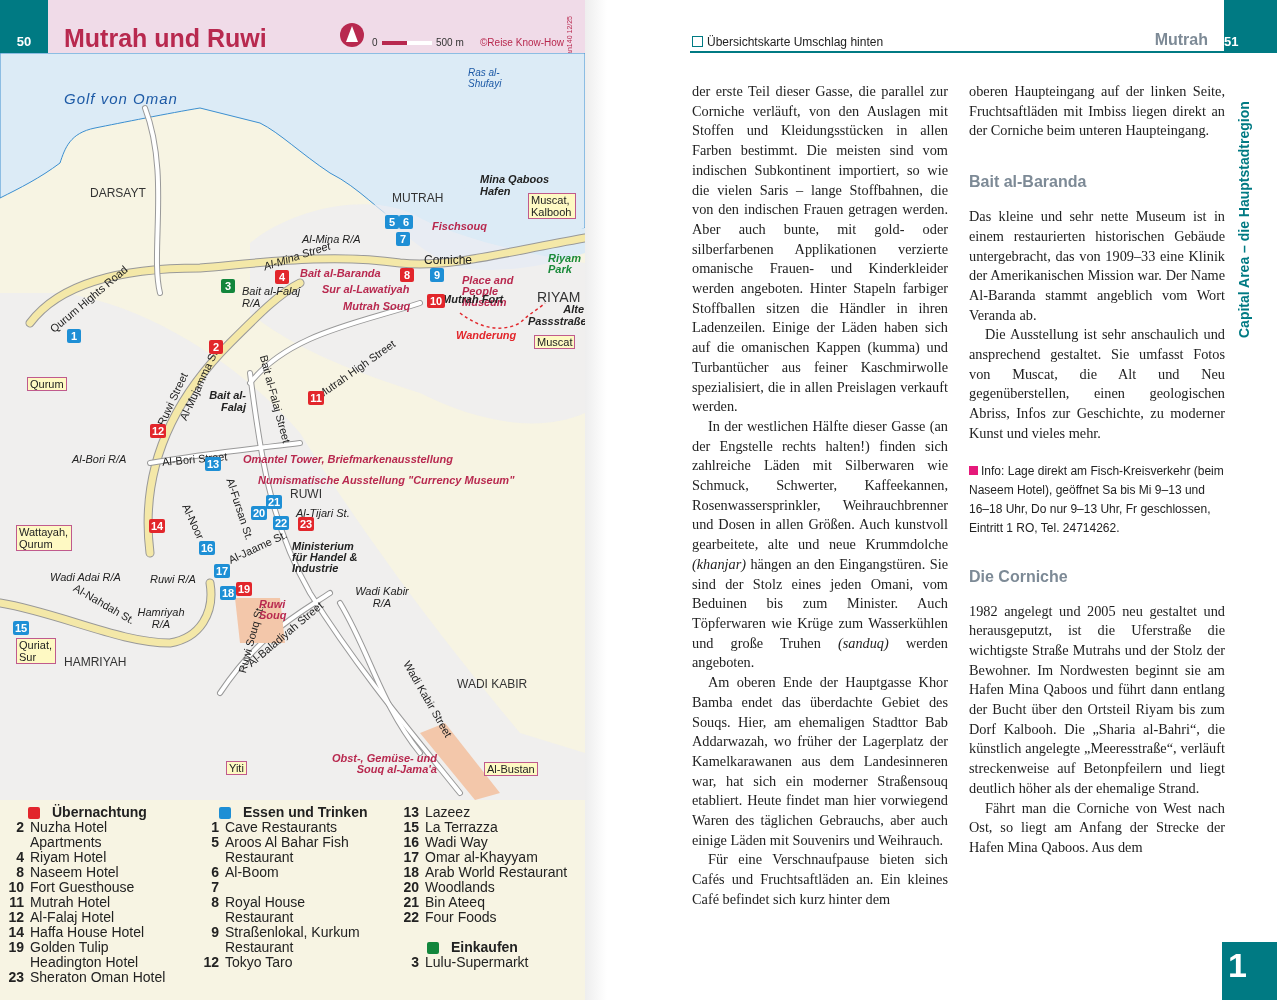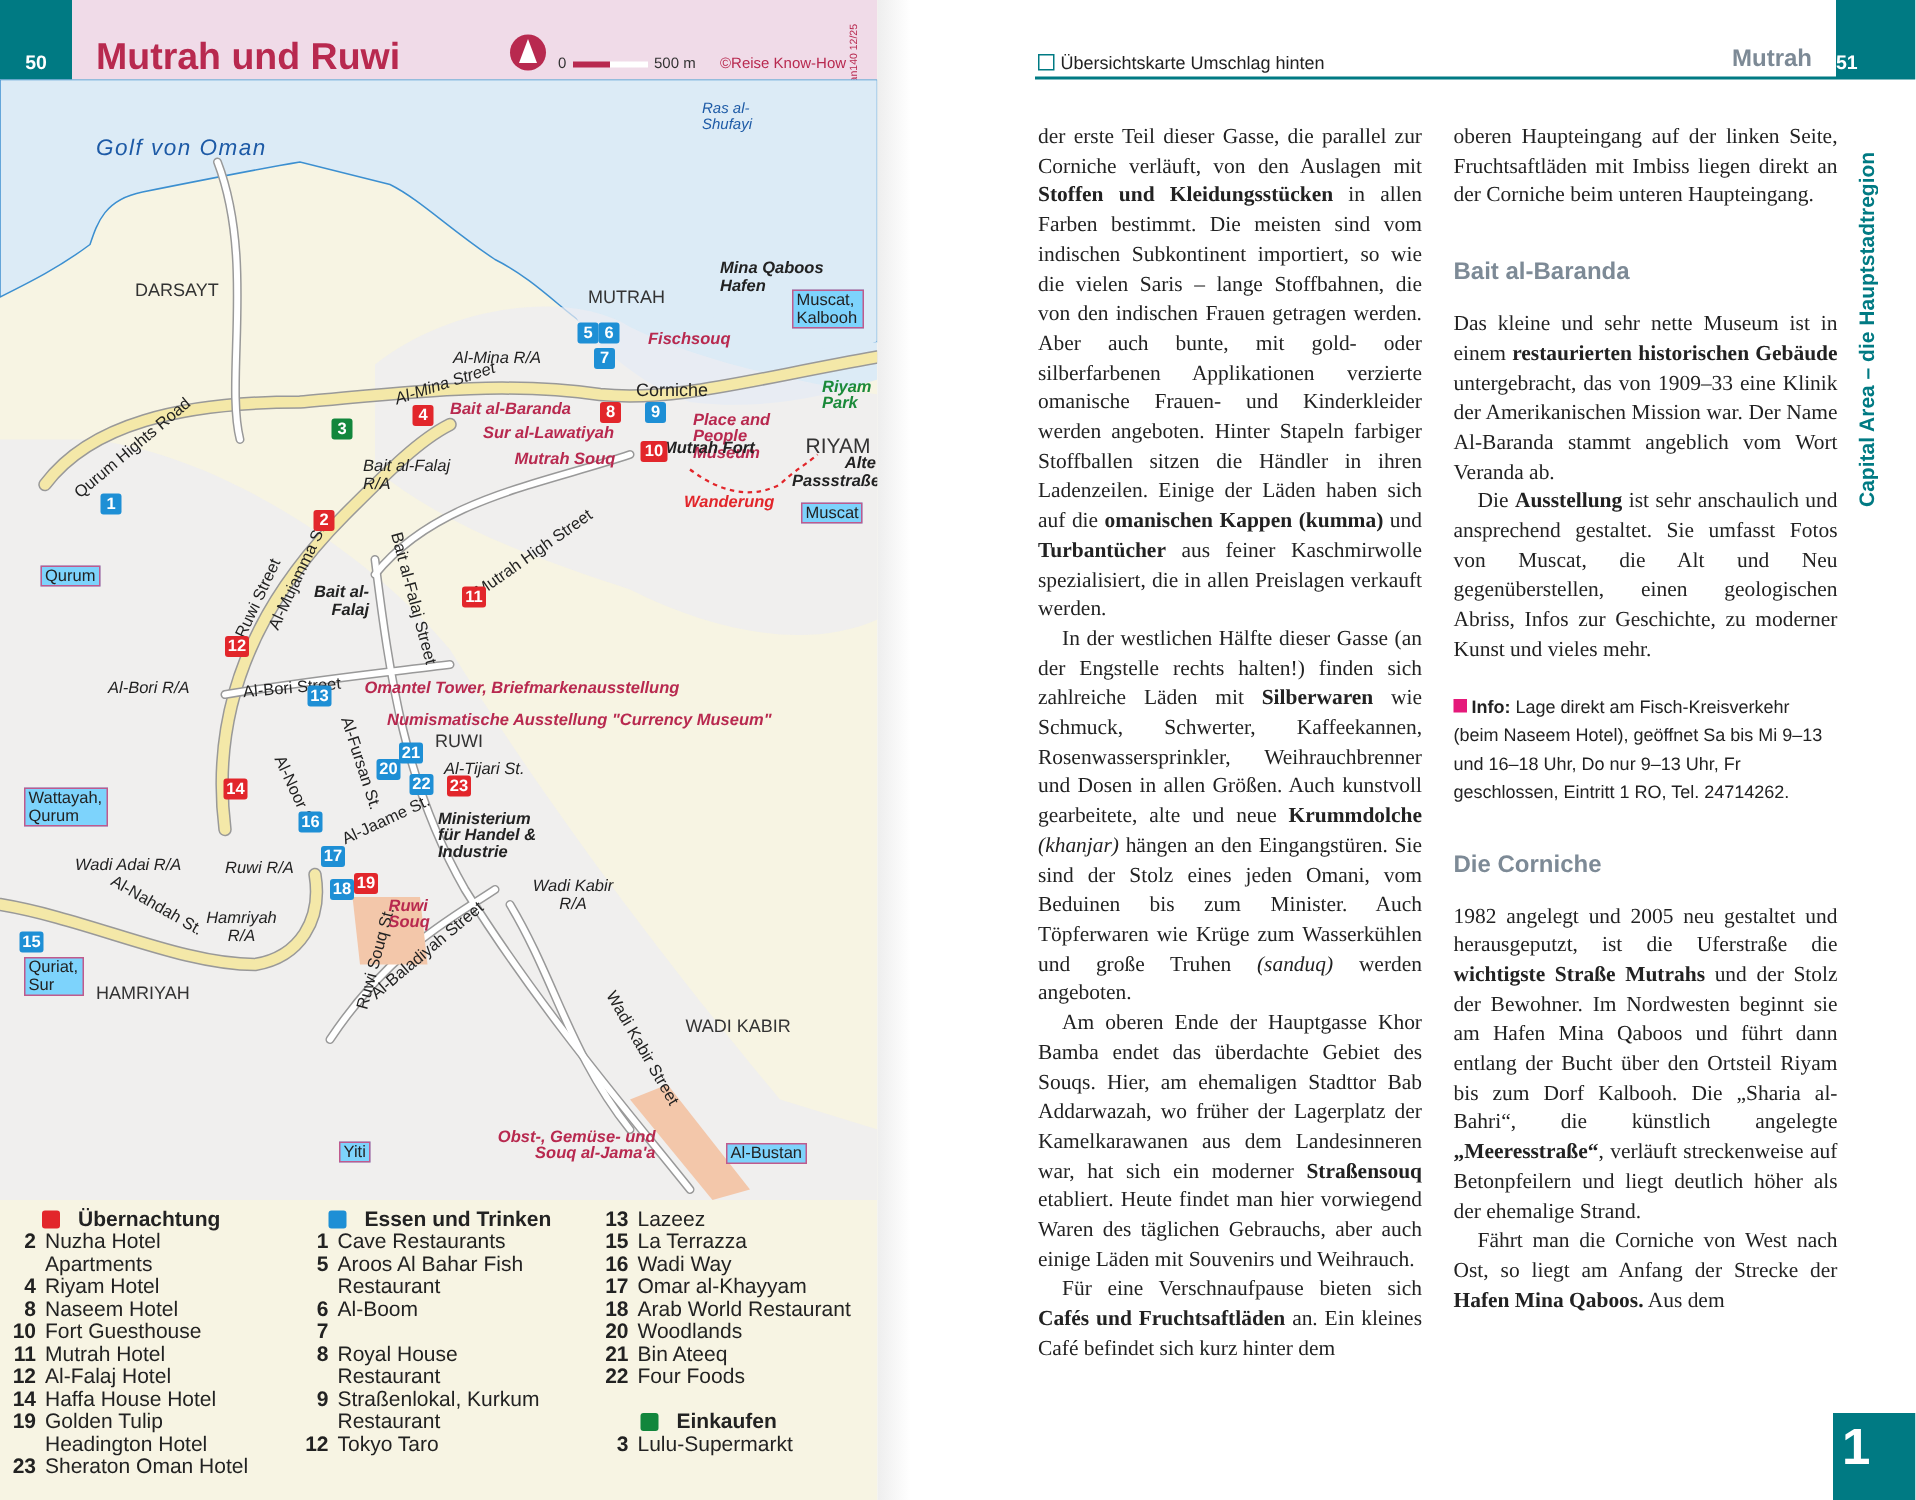--- a/index.html
+++ b/index.html
@@ -18,40 +18,40 @@
 #mapcode{position:absolute;left:566px;top:16px;font:7px "Liberation Sans",sans-serif;color:#b8294f;writing-mode:vertical-rl;transform:rotate(180deg)}
 #map{position:absolute;left:0;top:53px;width:585px;height:747px}
 .lbl{position:absolute;font-family:"Liberation Sans",sans-serif;white-space:nowrap}
 .sea{color:#1d5aa6;font-style:italic}
 .district{color:#333;font-size:12px}
 .poi{color:#b8294f;font-style:italic;font-weight:bold;font-size:11px}
 .place{color:#222;font-style:italic;font-size:11px}
 .placeb{color:#222;font-style:italic;font-weight:bold;font-size:11px}
 .green{color:#1a8a3a;font-style:italic;font-weight:bold;font-size:11px}
 .red{color:#e2262b;font-style:italic;font-weight:bold;font-size:11px}
-.box{position:absolute;background:#7dd3fc;border:1px solid #c05a8d;font:11px "Liberation Sans",sans-serif;padding:0 2px;line-height:12px;color:#222}
+.box{position:absolute;background:#fef9c3;border:1px solid #c05a8d;font:11px "Liberation Sans",sans-serif;padding:0 2px;line-height:12px;color:#222}
 .mk{position:absolute;width:14px;height:14px;color:#fff;font:bold 11px "Liberation Sans",sans-serif;text-align:center;line-height:14px;border-radius:2px}
 .mk.r{background:#e2262b}.mk.b{background:#1e8fd5}.mk.g{background:#12863c}
 #legend{position:absolute;left:0;top:800px;width:585px;height:200px;font:14px "Liberation Sans",sans-serif;color:#222}
 .lcol{position:absolute;top:5px}
 .lrow{display:flex;line-height:15px}
 .num{width:24px;text-align:right;font-weight:bold;margin-right:6px}
 .lhead{font-weight:bold}
 .sq{width:12px;height:12px;border-radius:2px;margin:2px 12px 0 6px}
 #rhead-line{position:absolute;left:690px;top:51px;width:534px;height:2px;background:#007a83}
 #rhead-left{position:absolute;left:692px;top:35px;font:12px "Liberation Sans",sans-serif;color:#222}
 #rhead-left:before{content:"";display:inline-block;width:9px;height:9px;border:1px solid #007a83;margin-right:4px;vertical-align:-1px}
 #rhead-right{position:absolute;left:1100px;top:31px;width:108px;text-align:right;font:bold 16px "Liberation Sans",sans-serif;color:#7d8a96}
 #rpage{position:absolute;left:1224px;top:0;width:53px;height:53px;background:#007a83;color:#fff;font:bold 13px "Liberation Sans",sans-serif;text-align:left;padding-top:34px}
 #sidetab{position:absolute;left:1236px;top:90px;width:16px;height:260px;writing-mode:vertical-rl;transform:rotate(180deg);color:#007a83;font:bold 14px "Liberation Sans",sans-serif;text-align:center;white-space:nowrap}
 #chapter{position:absolute;left:1222px;top:942px;width:55px;height:58px;background:#007a83;color:#fff;font:bold 34px "Liberation Sans",sans-serif;padding:4px 0 0 6px}
 .col{position:absolute;top:82px;width:256px;font:14.3px/19.7px "Liberation Serif",serif;color:#222;text-align:justify;hyphens:manual}
 .col p{margin:0}
 .col p.in{text-indent:16px}
-.col b{font-weight:bold}
+.col b{font-weight:normal}
 .col h3{font:bold 16px "Liberation Sans",sans-serif;color:#7d8a96;margin:32px 0 16px}
 .col .info{font:12px/19px "Liberation Sans",sans-serif;text-align:left;margin-top:18px}
 .col .info:before{content:"";display:inline-block;width:9px;height:9px;background:#e5197a;margin-right:3px}
 </style>
 </head>
 <body>
 
 <div id="left">
   <div id="lhead"></div>
   <div id="lpage">50</div>
@@ -107,21 +107,21 @@
     <div class="lbl district" style="left:64px;top:602px">HAMRIYAH</div>
     <div class="lbl district" style="left:457px;top:624px">WADI KABIR</div>
     <div class="lbl district" style="left:537px;top:236px;font-size:14px">RIYAM</div>
 
     <div class="lbl sea" style="left:468px;top:14px;font-size:10px;width:50px;white-space:normal">Ras al-Shufayi</div>
     <div class="lbl placeb" style="left:480px;top:120px;width:70px;white-space:normal">Mina Qaboos Hafen</div>
     <div class="lbl place" style="left:302px;top:180px">Al-Mina R/A</div>
     <div class="lbl place" style="left:262px;top:197px;transform:rotate(-18deg)">Al-Mina Street</div>
     <div class="lbl place" style="left:424px;top:200px;font-style:normal;font-size:12px">Corniche</div>
     <div class="lbl place" style="left:40px;top:240px;transform:rotate(-40deg);font-style:normal">Qurum Hights Road</div>
-    <div class="lbl place" style="left:242px;top:252px;width:70px;white-space:normal">Bait al-Falaj R/A</div>
+    <div class="lbl place" style="left:242px;top:232px;width:70px;white-space:normal">Bait al-Falaj R/A</div>
     <div class="lbl place" style="left:310px;top:310px;transform:rotate(-35deg);font-style:normal">Mutrah High Street</div>
     <div class="lbl place" style="left:144px;top:340px;transform:rotate(-65deg);font-style:normal">Ruwi Street</div>
     <div class="lbl place" style="left:160px;top:325px;transform:rotate(-65deg);font-style:normal">Al-Mujamma St.</div>
     <div class="lbl place" style="left:230px;top:340px;transform:rotate(75deg);font-style:normal">Bait al-Falaj Street</div>
     <div class="lbl place" style="left:72px;top:400px">Al-Bori R/A</div>
     <div class="lbl place" style="left:162px;top:400px;transform:rotate(-5deg);font-style:normal">Al-Bori Street</div>
     <div class="lbl place" style="left:208px;top:450px;transform:rotate(72deg);font-style:normal">Al-Fursan St.</div>
     <div class="lbl place" style="left:170px;top:470px;transform:rotate(65deg);font-style:normal">Al-Noor St.</div>
     <div class="lbl place" style="left:226px;top:488px;transform:rotate(-25deg);font-style:normal">Al-Jaame St.</div>
     <div class="lbl place" style="left:296px;top:454px">Al-Tijari St.</div>

